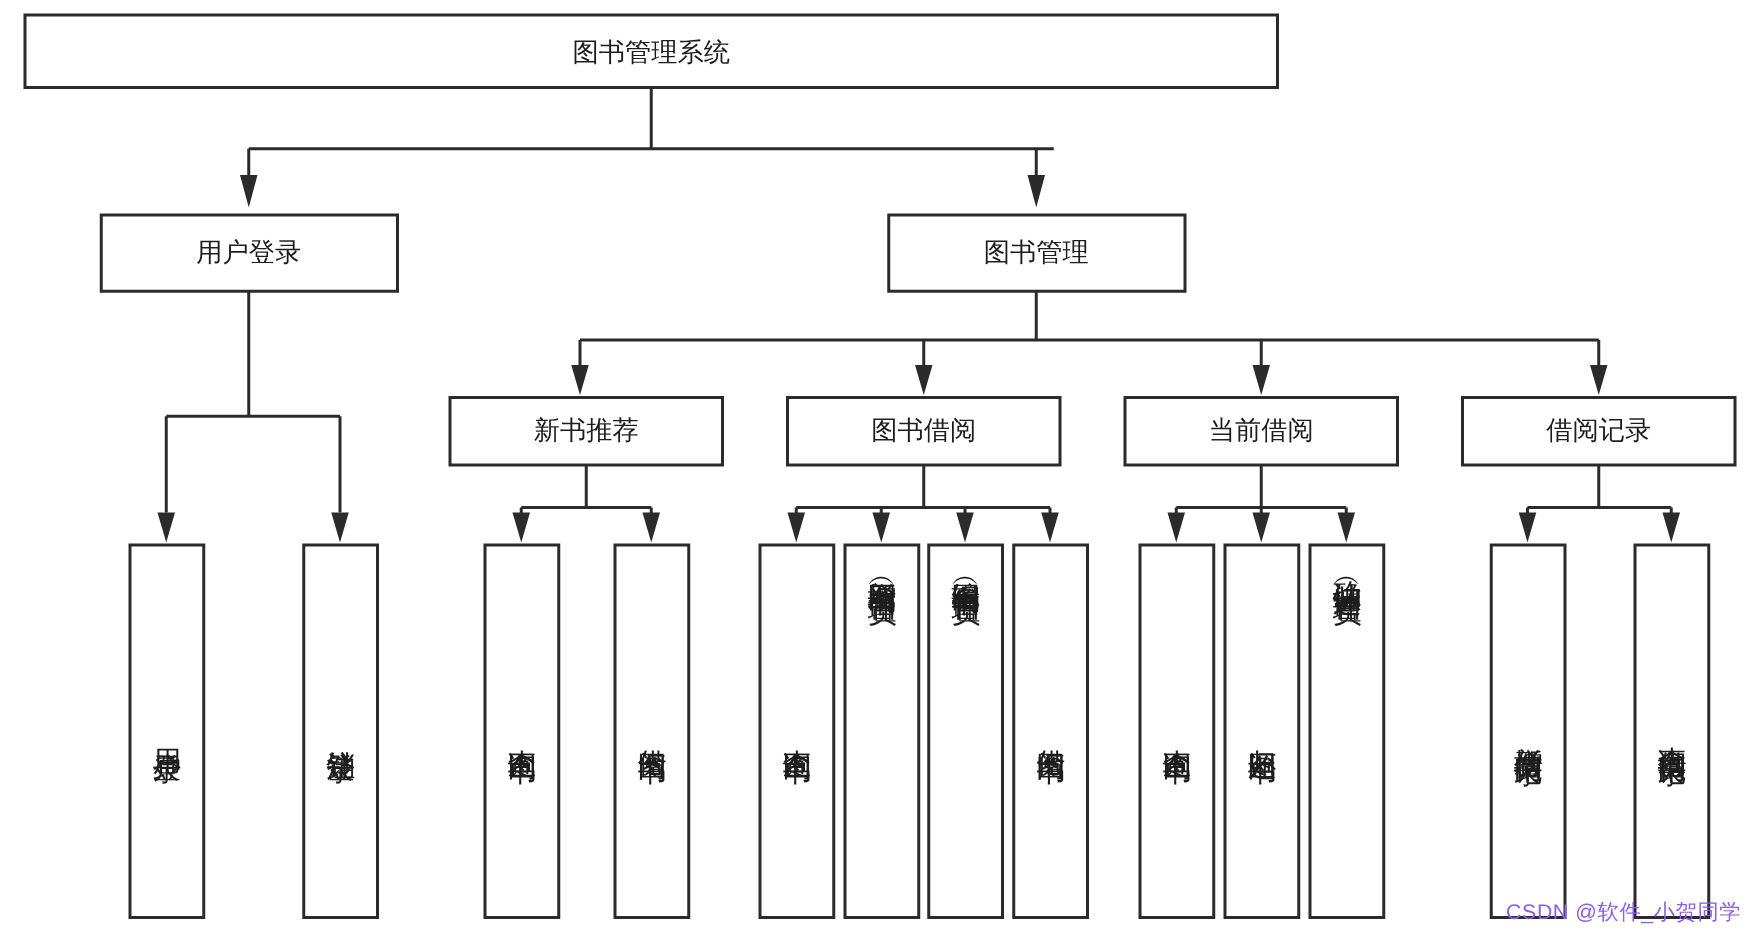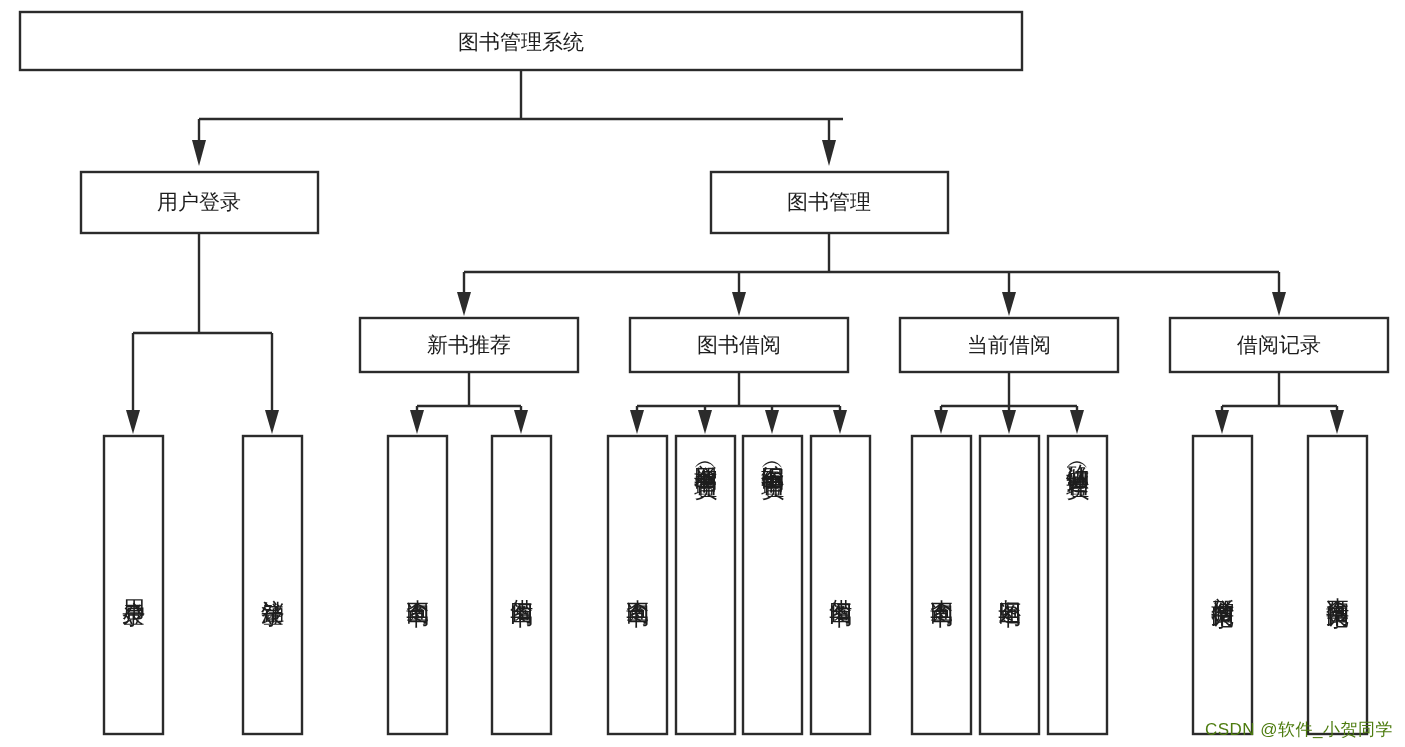--- a/index.html
+++ b/index.html
@@ -62,21 +62,21 @@
     text-align: center;
     white-space: nowrap;
     pointer-events: none;
   }
   .watermark {
     position: absolute;
     right: 12px;
     bottom: 6px;
     font-family: "Liberation Sans", "DejaVu Sans", sans-serif;
     font-size: 17px;
-    color: #4d7c0f;
+    color: #8b5cf6;
     letter-spacing: 0.5px;
     white-space: nowrap;
   }
 </style>
 </head>
 <body>
 
 <div id="diagram-root">
 
   <svg id="flow" viewBox="0 0 1405 747" xmlns="http://www.w3.org/2000/svg">

